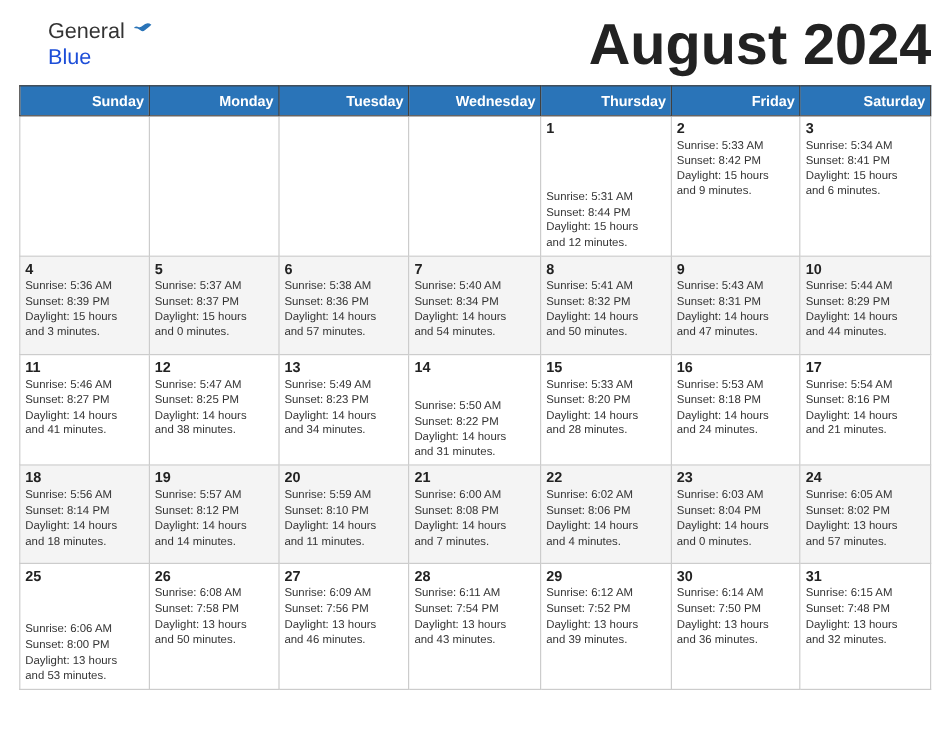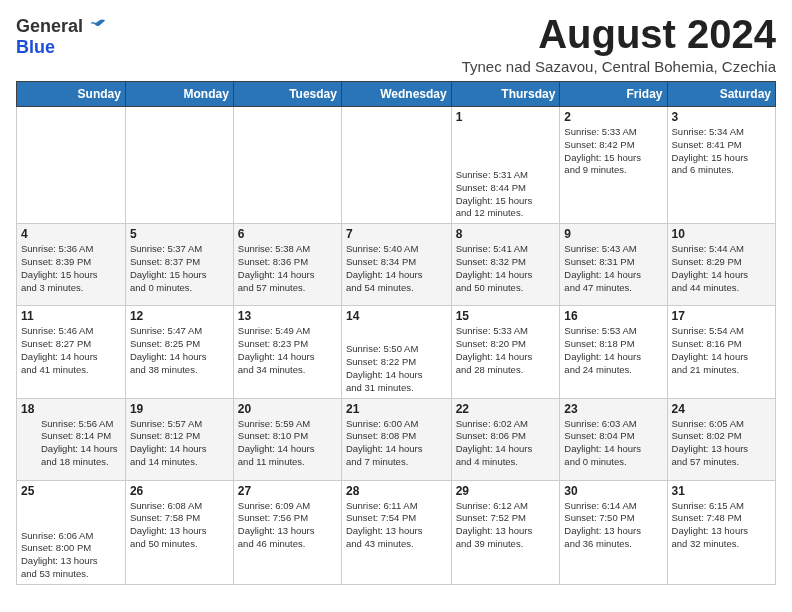--- a/index.html
+++ b/index.html
@@ -20,35 +20,36 @@
       justify-content: space-between;
       margin-bottom: 4px;
     }
     .logo {
       display: flex;
       align-items: center;
       margin-top: 4px;
     }
     .logo-text {
       font-size: 18px;
-      font-weight: bold;
+      font-weight: normal;
       line-height: 1.1;
+      margin-left: 24px;
     }
     .logo-general { color: #333; }
     .logo-blue { color: #1d4ed8; }
     .logo-icon {
       width: 22px;
       height: 22px;
       margin-left: 2px;
     }
     .title-block {
       text-align: right;
     }
     .month-year {
-      font-size: 40px;
+      font-size: 48px;
       font-weight: bold;
       color: #222;
       line-height: 1.1;
     }
     .location {
       font-size: 15px;
       color: #444;
       margin-top: 2px;
     }
     .calendar {
@@ -105,21 +106,20 @@
           <span class="logo-text logo-general">General</span>
           <svg class="logo-icon" viewBox="0 0 24 24">
             <path d="M22 5 Q18 2 14 6 Q12 8 10 7 Q8 6 6 8 Q10 8 12 10 Q14 12 16 10 Q20 7 22 5Z" fill="#2a74b8"></path>
           </svg>
         </div>
         <span class="logo-text logo-blue">Blue</span>
       </div>
     </div>
     <div class="title-block">
       <div class="month-year">August 2024</div>
-      <div class="location">Tynec nad Sazavou, Central Bohemia, Czechia</div>
     </div>
   </div>
 
   <table class="calendar">
     <thead>
       <tr id="col-headers">
           <th>Sunday</th>
           <th>Monday</th>
           <th>Tuesday</th>
           <th>Wednesday</th>
@@ -254,21 +254,21 @@
             <span class="day-num">17</span>
             <div class="day-info" style="white-space: pre-line;">Sunrise: 5:54 AM
 Sunset: 8:16 PM
 Daylight: 14 hours
 and 21 minutes.</div>
           </td>
         </tr>
         <tr>
           <td>
             <span class="day-num">18</span>
-            <div class="day-info" style="white-space: pre-line; margin-left: 20px;">Sunrise: 5:56 AM
+            <div class="day-info" style="white-space: pre-line;">Sunrise: 5:56 AM
 Sunset: 8:14 PM
 Daylight: 14 hours
 and 18 minutes.</div>
           </td>
           <td>
             <span class="day-num">19</span>
             <div class="day-info" style="white-space: pre-line;">Sunrise: 5:57 AM
 Sunset: 8:12 PM
 Daylight: 14 hours
 and 14 minutes.</div>

